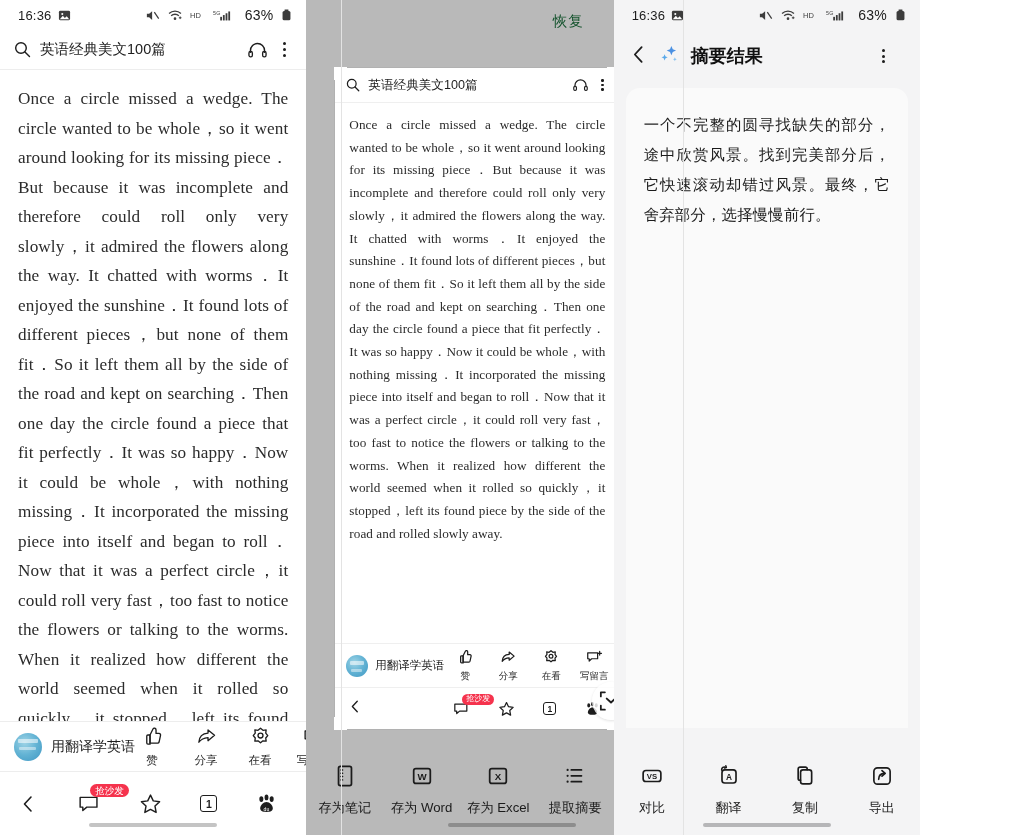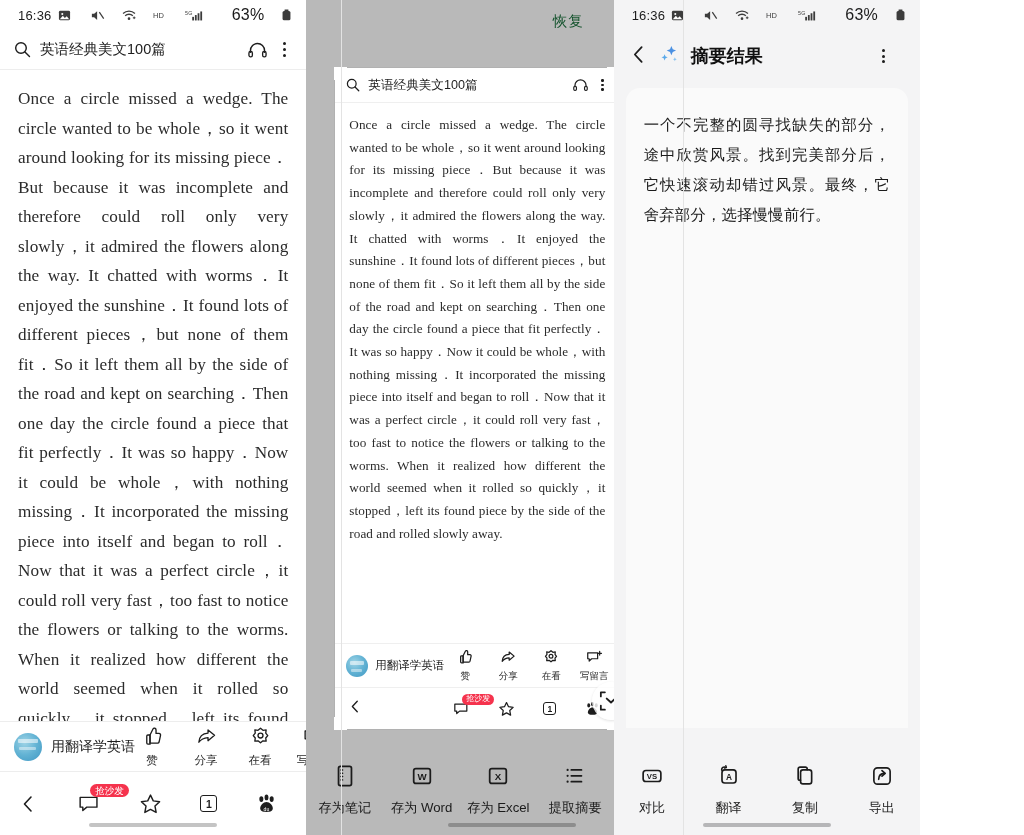--- a/index.html
+++ b/index.html
@@ -18,23 +18,23 @@
 
   
   .statusbar {
     height: 30px; display: flex; align-items: center;
     padding: 0 14px 0 18px; font-size: 12.5px; color: #1b1b1b;
     letter-spacing: .2px;
   }
   .statusbar .clock { font-size: 13px; font-weight: 500; }
   .statusbar .sb-left { display: flex; align-items: center; gap: 6px; }
   .statusbar .spacer { flex: 1; }
-  .statusbar .sb-right { display: flex; align-items: center; gap: 17px; }
+  .statusbar .sb-right { display: flex; align-items: center; gap: 8px; }
   .sb-ico { display: inline-flex; align-items: center; }
-  .battery-pct { font-size: 16px; margin-left: 12px; }
+  .battery-pct { font-size: 14px; margin-left: 6px; }
 
   
   .apphead {
     height: 40px; display: flex; align-items: center;
     padding: 0 14px 0 14px; gap: 9px;
     border-bottom: 1px solid #ededed; background: #fff;
   }
   .apphead .q { font-size: 14.5px; color: #1d1d1d; flex: 1; white-space: nowrap; }
   .icon-btn { display: inline-flex; align-items: center; justify-content: center; }
   .dots { width: 16px; height: 18px; display: flex; flex-direction: column;

